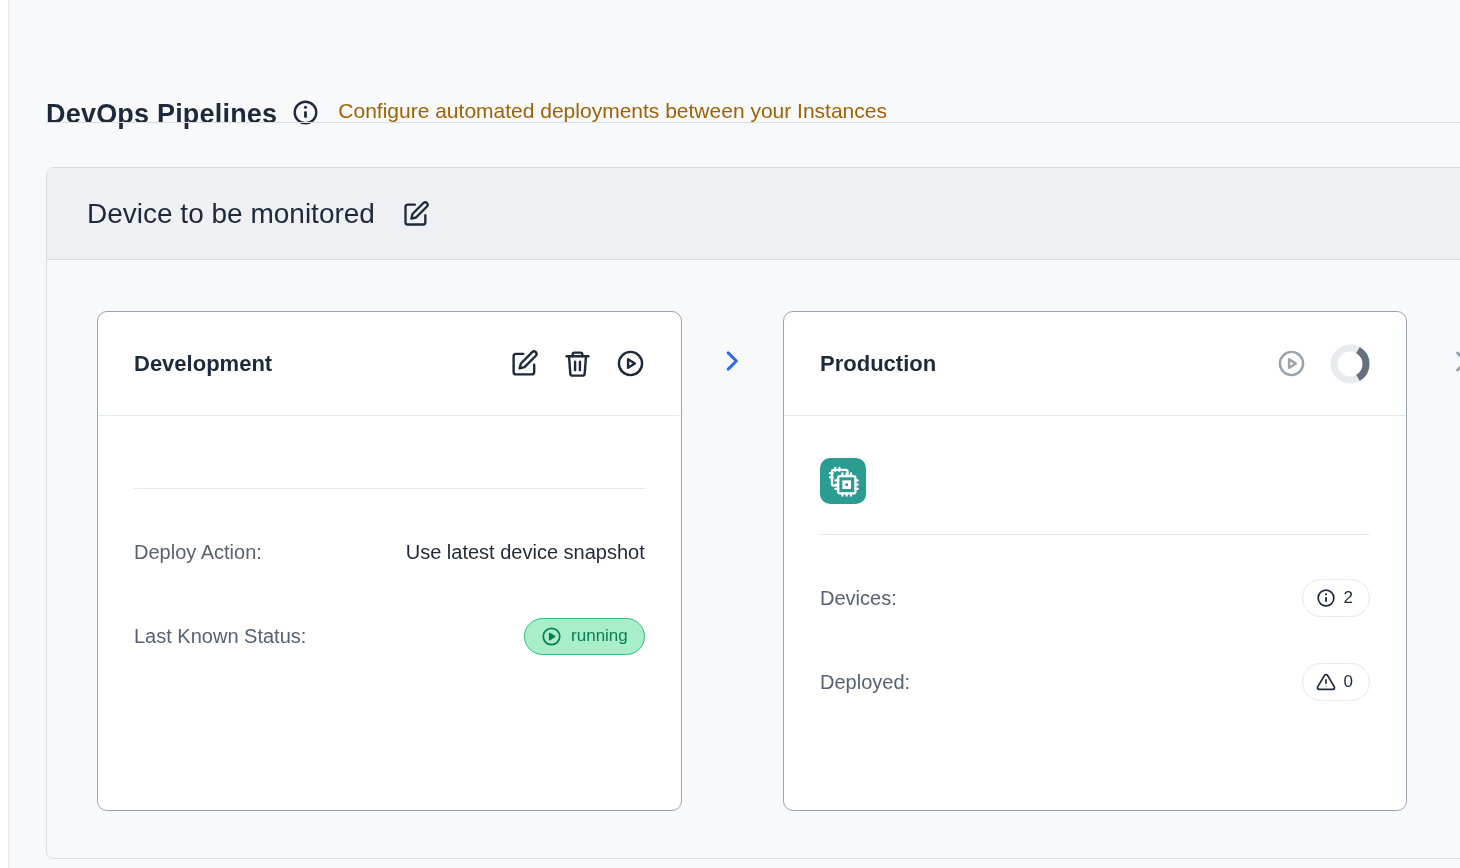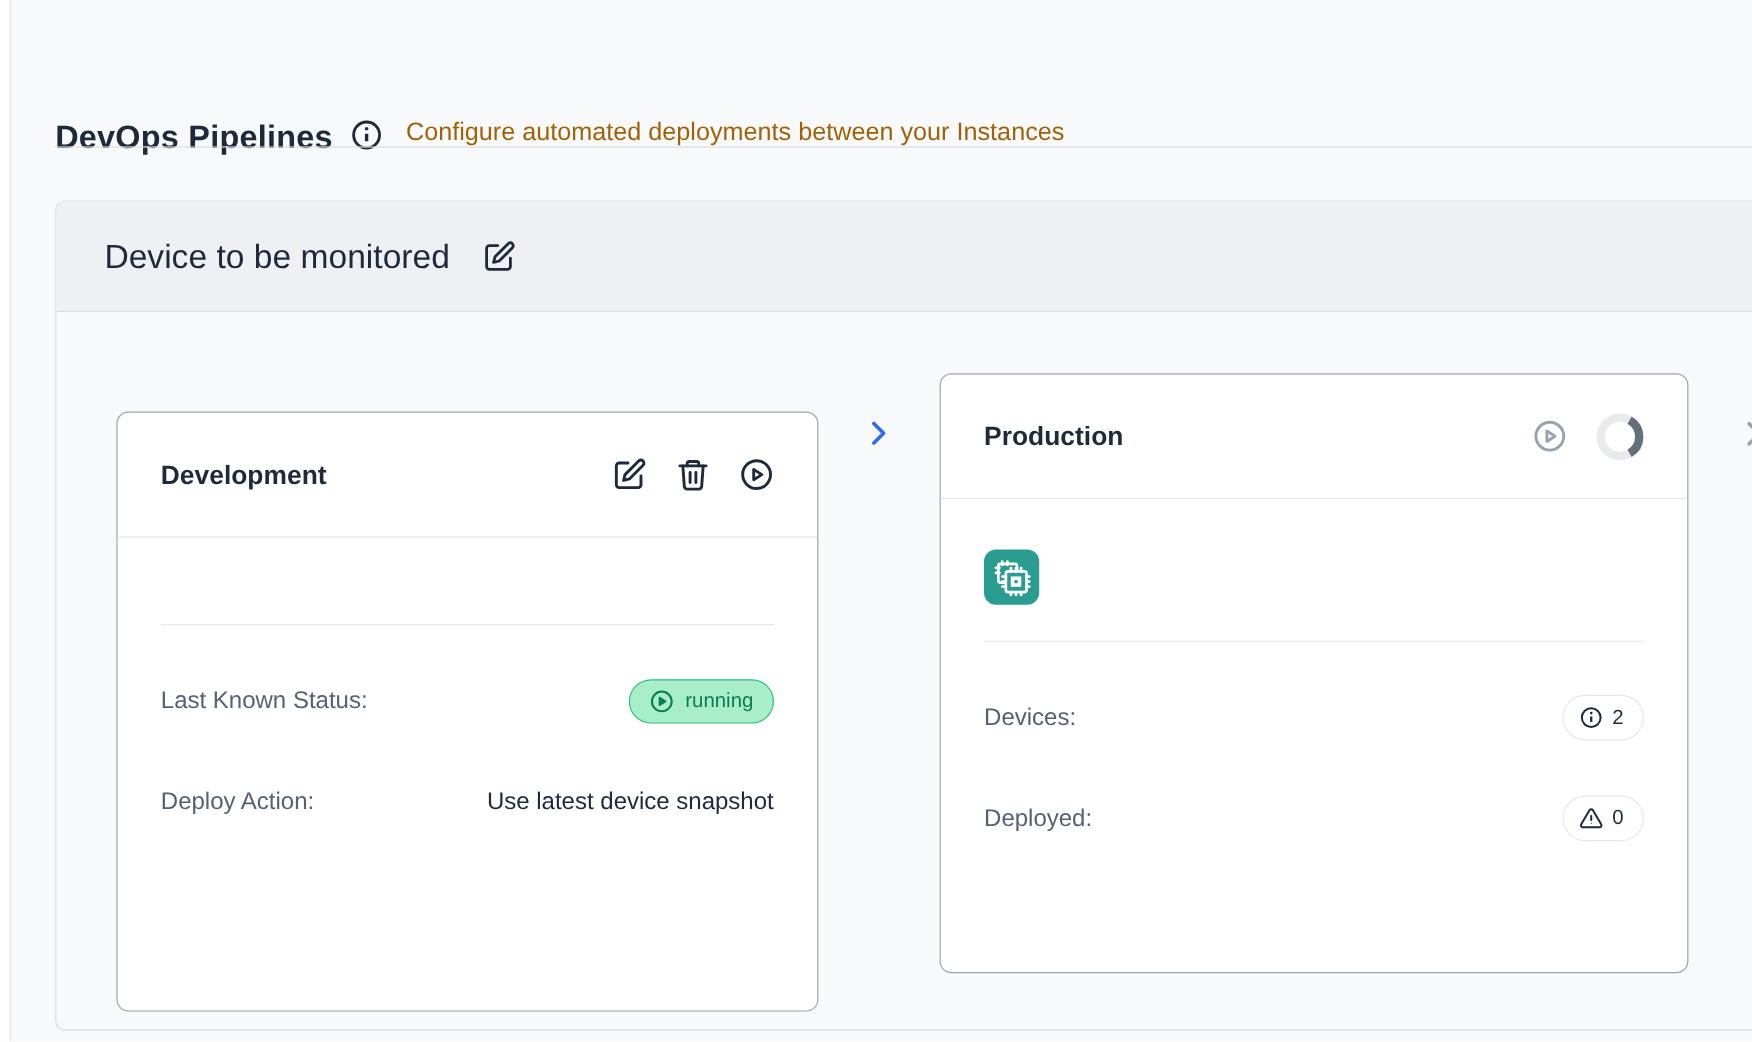--- a/index.html
+++ b/index.html
@@ -21,21 +21,21 @@
            border:1px solid #d9dce1; border-radius:8px; background:#f8f9fb; }
   .panel-header { height:92px; background:#eef0f3; border-bottom:1px solid #d9dce1;
                   border-radius:8px 8px 0 0; display:flex; align-items:center;
                   padding:0 40px; gap:27px; }
   .panel-title { font-size:28px; font-weight:500; color:#1e2a3a; }
   .panel-edit { width:28px; height:28px; color:#1e2a3a; display:flex; cursor:pointer; }
   .panel-body { display:flex; align-items:flex-start; padding:51px 0 0 50px; }
 
   
   .card { background:#ffffff; border:1px solid #9ba5b1; border-radius:10px; height:500px; }
-  .card.dev  { width:612px;margin-top:32px; }
+  .card.dev  { width:612px; }
   .card.prod { width:653px; }
   .card-header { height:104px; border-bottom:1px solid #e5e8ec; display:flex;
                  align-items:center; padding:0 36px; }
   .card-title { font-size:22px; font-weight:600; color:#1e2a3a; }
   .card-actions { margin-left:auto; display:flex; align-items:center; gap:24px; }
   .action-icon { width:29px; height:29px; color:#1e2a3a; display:flex; cursor:pointer; }
   .action-icon.disabled { color:#9aa3ad; }
   .spinner { width:40px; height:40px; display:flex; }
 
   .card-body { padding:42px 36px 0 36px; }
@@ -130,35 +130,35 @@
             </span>
           </span>
         </div>
 
         <div class="card-body">
 
           <div class="card-divider"></div>
 
 
           <div class="info-row">
+            <span class="info-label">Deploy Action:</span>
+            <span class="info-value">Use latest device snapshot</span>
+          </div>
+
+          <div class="info-row">
             <span class="info-label">Last Known Status:</span>
             <span class="status-pill">
               <span class="pill-icon">
                 <svg viewBox="0 0 24 24" fill="none" stroke="currentColor" stroke-width="2">
                   <circle cx="12" cy="12" r="9.4"></circle>
                   <path d="M10 8.6 L15.4 12 L10 15.4 Z" fill="currentColor" stroke-linejoin="round"></path>
                 </svg>
               </span>
               <span>running</span>
             </span>
-          </div>
-
-          <div class="info-row">
-            <span class="info-label">Deploy Action:</span>
-            <span class="info-value">Use latest device snapshot</span>
           </div>
         </div>
       </div>
 
       <div class="flow-arrow">
         <svg viewBox="0 0 24 24" fill="none" stroke="currentColor" stroke-width="2.8" stroke-linecap="round" stroke-linejoin="round">
           <polyline points="8.5 4.5 16 12 8.5 19.5"></polyline>
         </svg>
       </div>
 

